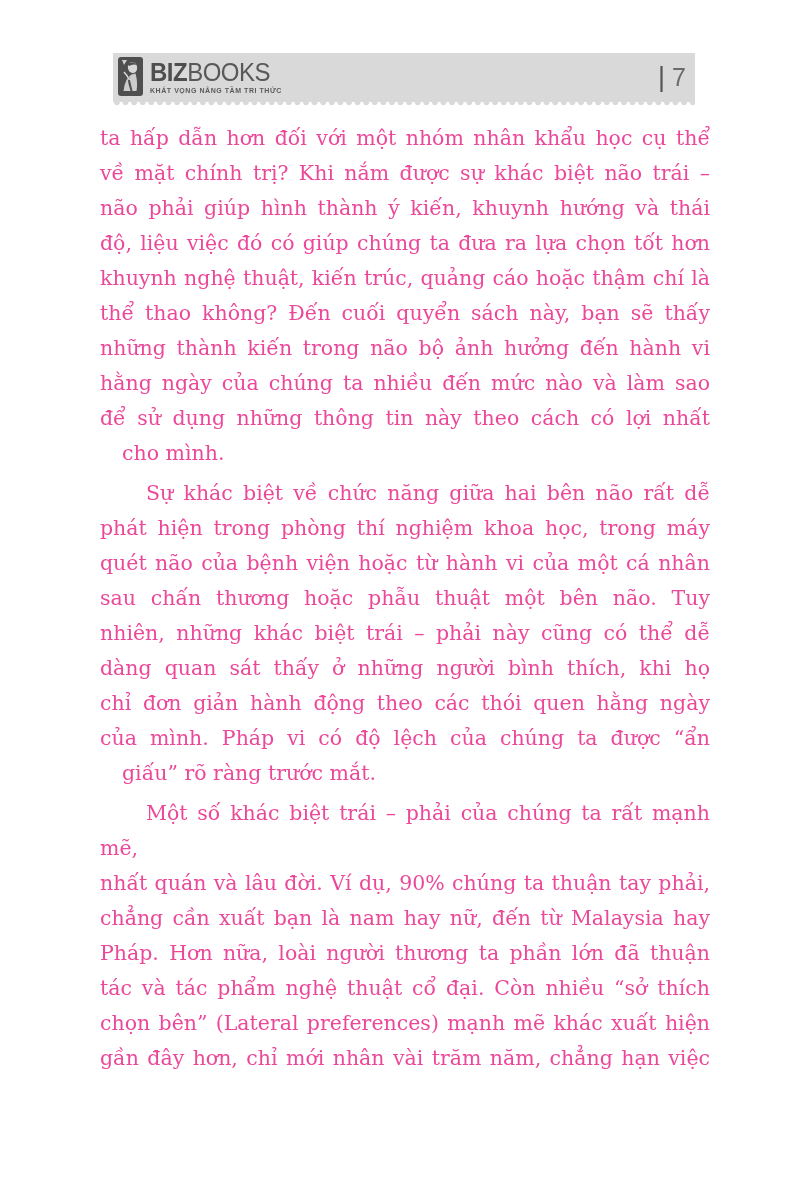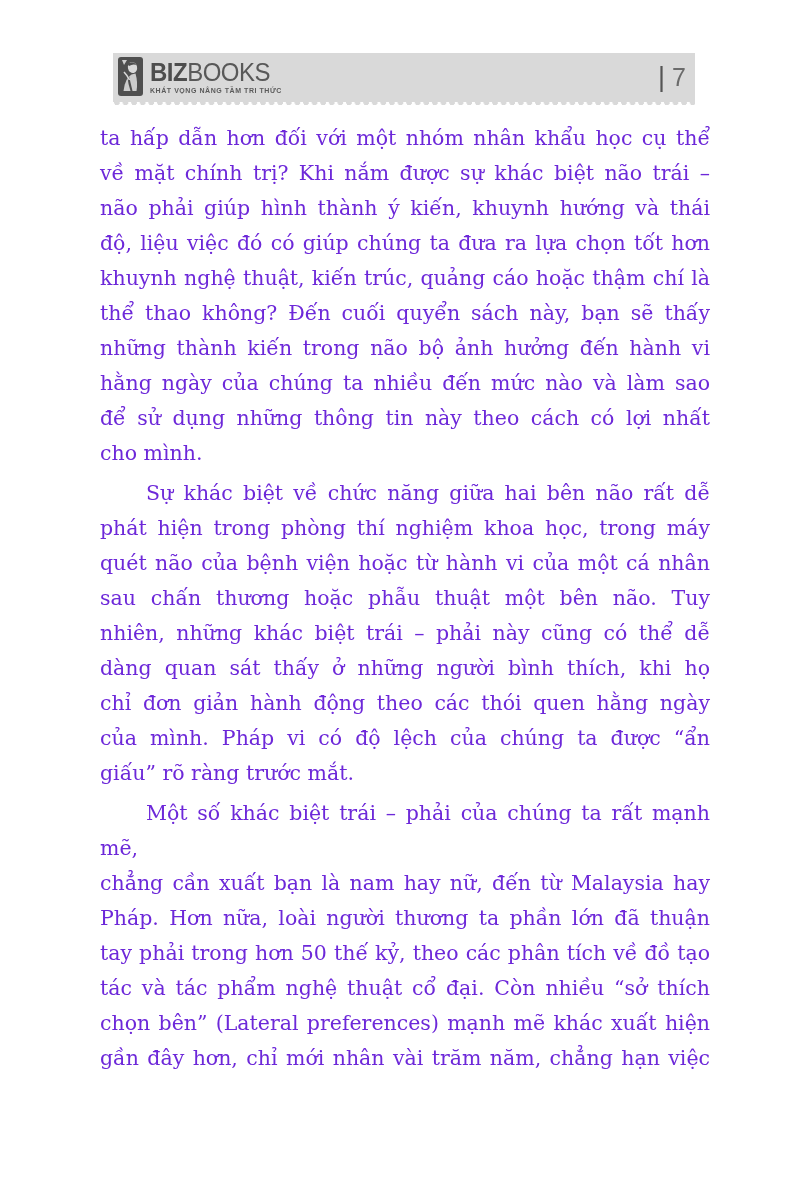--- a/index.html
+++ b/index.html
@@ -82,30 +82,30 @@
     font-size: 25px;
     font-weight: 400;
     line-height: 1;
   }
 
   
   .body-text {
     position: absolute;
     left: 100px; top: 121px;
     width: 610px;
-    color: #6d28d9;
+    color: #ec4899;
     font-size: 20.5px;
     line-height: 35px;
   }
   .para + .para { margin-top: 5px; }
   .line {
     text-align: justify;
     text-align-last: justify;
   }
-  .line.end { text-align-last: left; }
+  .line.end { text-align-last: left; margin-left: 22px; }
   .line.indent { text-indent: 46px; }
 </style>
 </head>
 <body>
 
 <div>
 
   <header class="header-band">
     <div class="brand">
       <span class="logo-icon">
@@ -151,22 +151,22 @@
         <div class="line">quét não của bệnh viện hoặc từ hành vi của một cá nhân</div>
         <div class="line">sau chấn thương hoặc phẫu thuật một bên não. Tuy</div>
         <div class="line">nhiên, những khác biệt trái – phải này cũng có thể dễ</div>
         <div class="line">dàng quan sát thấy ở những người bình thích, khi họ</div>
         <div class="line">chỉ đơn giản hành động theo các thói quen hằng ngày</div>
         <div class="line">của mình. Pháp vi có độ lệch của chúng ta được “ẩn</div>
         <div class="line end">giấu” rõ ràng trước mắt.</div>
       </div>
       <div class="para">
         <div class="line indent">Một số khác biệt trái – phải của chúng ta rất mạnh mẽ,</div>
+        <div class="line">nhất quán và lâu đời. Ví dụ, 90% chúng ta thuận tay phải,</div>
         <div class="line">chẳng cần xuất bạn là nam hay nữ, đến từ Malaysia hay</div>
         <div class="line">Pháp. Hơn nữa, loài người thương ta phần lớn đã thuận</div>
-        <div class="line">tay phải trong hơn 50 thế kỷ, theo các phân tích về đồ tạo</div>
         <div class="line">tác và tác phẩm nghệ thuật cổ đại. Còn nhiều “sở thích</div>
         <div class="line">chọn bên” (Lateral preferences) mạnh mẽ khác xuất hiện</div>
         <div class="line">gần đây hơn, chỉ mới nhân vài trăm năm, chẳng hạn việc</div>
       </div>
     </main>
 
 </div>
 
 </body></html>

